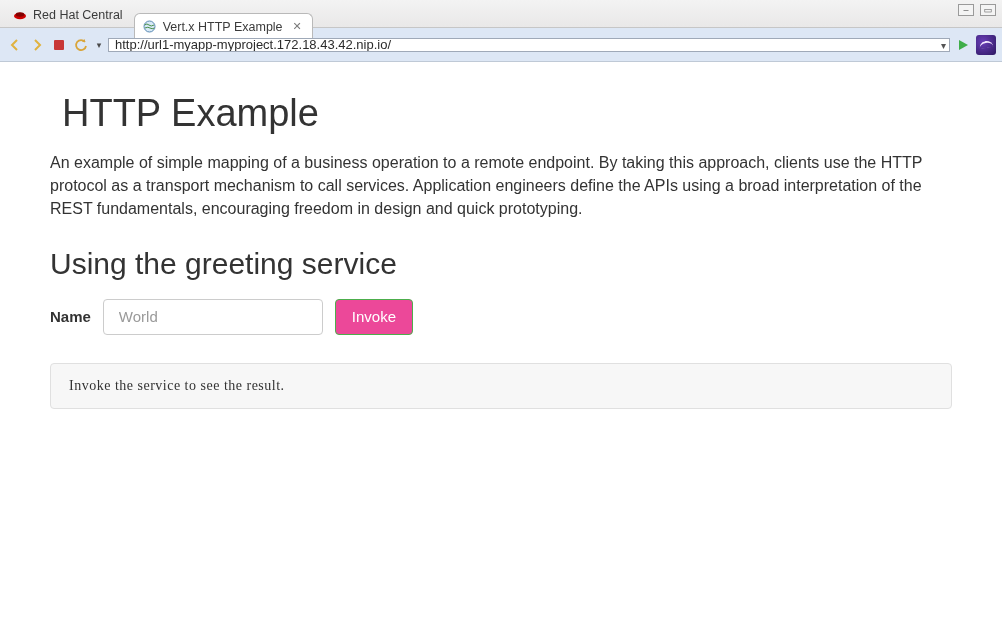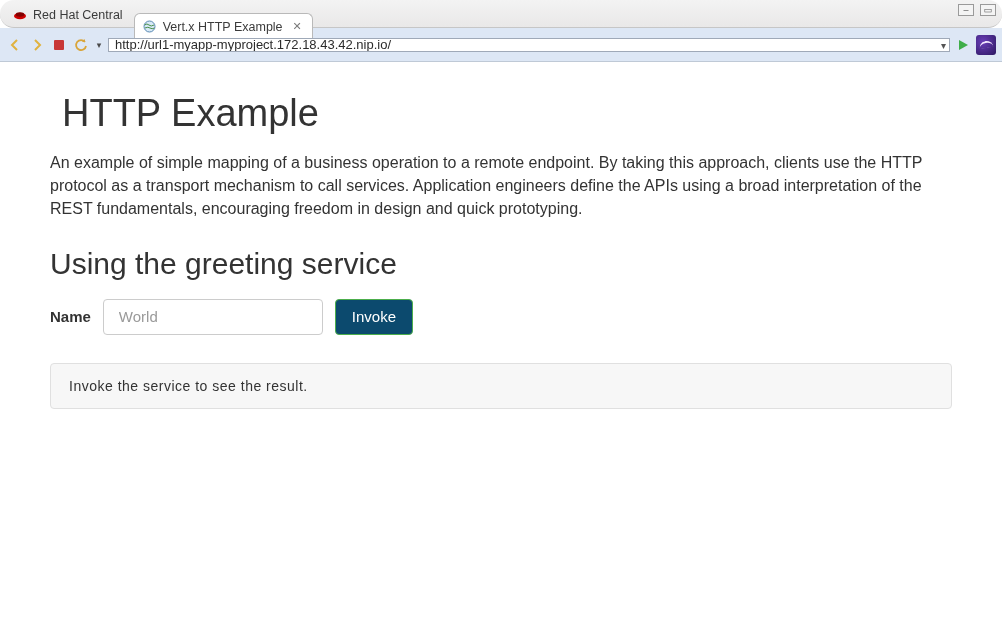--- a/index.html
+++ b/index.html
@@ -13,21 +13,20 @@
   }
   
   .tab-strip {
     height: 28px;
     background: linear-gradient(#f3f3f3, #e9e8e8);
     border-bottom: 1px solid #c6c6c6;
     display: flex;
     align-items: flex-end;
     padding-left: 4px;
     position: relative;
-    border-radius: 14px;
   }
   .tab {
     height: 26px;
     display: flex;
     align-items: center;
     padding: 0 10px 0 8px;
     font-size: 12.5px;
     color: #3b3b3b;
     border: 1px solid transparent;
     border-bottom: none;
@@ -146,33 +145,33 @@
     border: 1px solid #cccccc;
     border-radius: 4px;
     padding: 0 15px;
     font-size: 15px;
     color:#555;
   }
   .form-row input[type=text]::placeholder { color:#9a9a9a; }
   .btn-invoke {
     height: 36px;
     padding: 0 16px;
-    background: #0c4a6e;
+    background: #ec4899;
     border: 1px solid #4cae4c;
     color: #ffffff;
     font-size: 15px;
     border-radius: 4px;
     cursor: pointer;
   }
   .result-box {
     border: 1px solid #e0e0e0;
     background: #f7f7f7;
     border-radius: 4px;
     padding: 14px 18px;
-    font-family: Liberation Sans, sans-serif;
+    font-family: Liberation Serif, serif;
     font-size: 14px;
     letter-spacing: 0.5px;
     color: #333;
   }
 </style>
 </head>
 <body>
 
 <div class="tab-strip">
 

